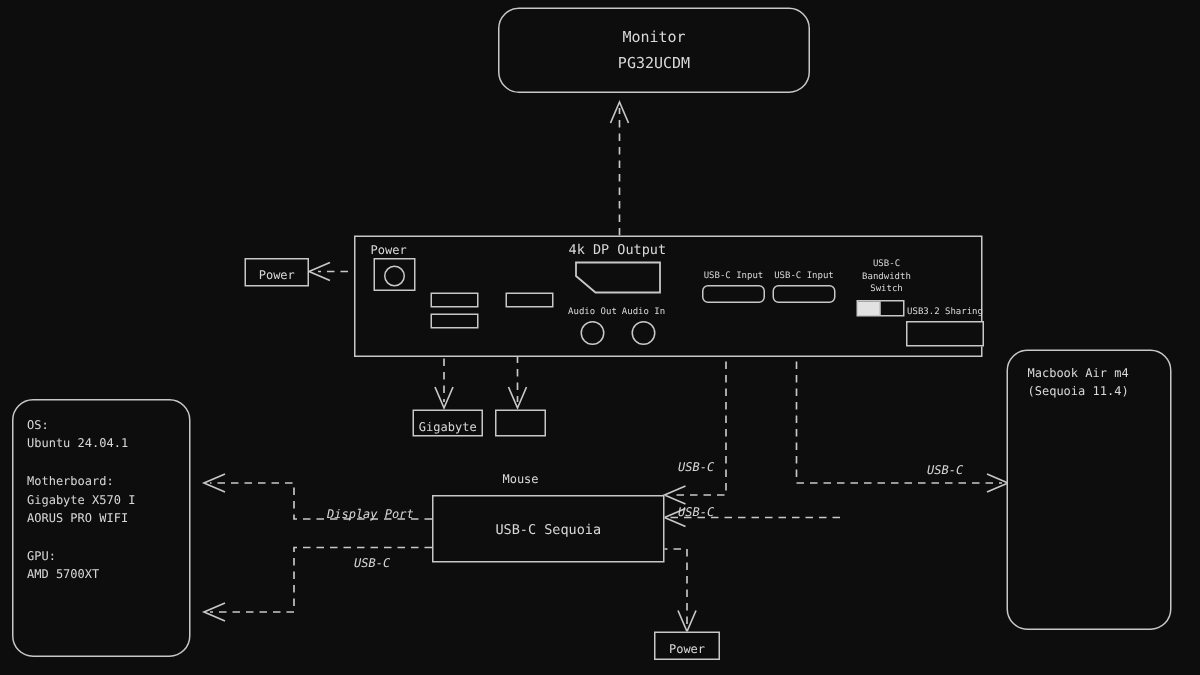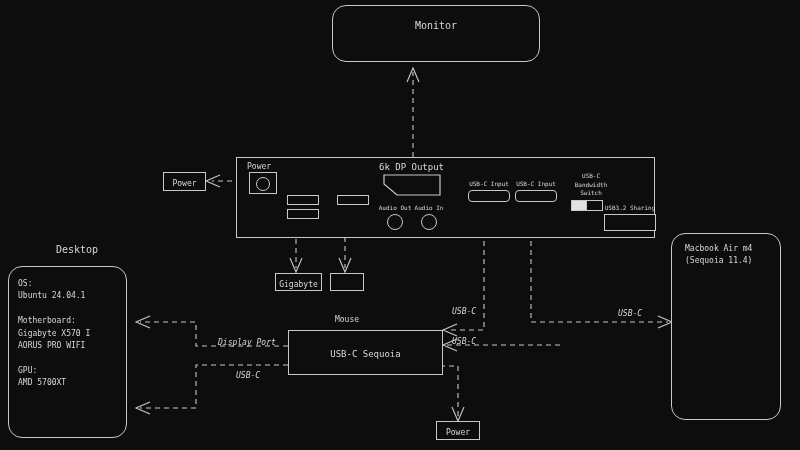--- a/index.html
+++ b/index.html
@@ -127,34 +127,35 @@
     <path class="dash" d="M 288 365 L 196 365 L 196 408 L 140 408"></path>
     <path class="arrowhead" d="M 150 402 L 136 408 L 150 414"></path>
 
     <path class="dash" d="M 440 366 L 458 366 L 458 417"></path>
     <path class="arrowhead" d="M 452 407 L 458 421 L 464 407"></path>
 
   </svg>
 
   <div class="node rounded" style="left:332px; top:5px; width:208px; height:57px;">
     <div class="cap mono-lg" style="left:0; top:13px; width:100%;">Monitor</div>
+    <div class="cap mono-lg" style="left:0; top:30px; width:100%;">PG32UCDM</div>
   </div>
 
   <div class="node" style="left:236px; top:157px; width:419px; height:81px;">
 
     <div class="cap mono-sm" style="left:10px; top:3px; width:50px; text-align:left;">Power</div>
     <div class="port" style="left:12px; top:14px; width:28px; height:22px;">
       <div class="port-round" style="left:6px; top:4px; width:14px; height:14px;"></div>
     </div>
 
     <div class="port" style="left:50px; top:37px; width:32px; height:10px;"></div>
     <div class="port" style="left:50px; top:51px; width:32px; height:10px;"></div>
     <div class="port" style="left:100px; top:37px; width:32px; height:10px;"></div>
 
-    <div class="cap mono-md" style="left:142px; top:3px; width:130px; text-align:left;">6k DP Output</div>
+    <div class="cap mono-md" style="left:142px; top:3px; width:130px; text-align:left;">4k DP Output</div>
     <svg style="position:absolute; left:146px; top:16px; width:58px; height:22px;" viewBox="0 0 58 22">
       <path d="M 1 1 L 57 1 L 57 21 L 14 21 L 1 10 Z" fill="none" stroke="#c8c8c8" stroke-width="1.2"></path>
     </svg>
 
     <div class="cap mono-xs" style="left:138px; top:46px; width:40px;">Audio Out</div>
     <div class="port-round" style="left:150px; top:56px; width:16px; height:16px;"></div>
     <div class="cap mono-xs" style="left:172px; top:46px; width:40px;">Audio In</div>
     <div class="port-round" style="left:184px; top:56px; width:16px; height:16px;"></div>
 
     <div class="cap mono-xs" style="left:222px; top:22px; width:60px;">USB-C Input</div>
@@ -179,21 +180,20 @@
   </div>
 
   <div class="node" style="left:275px; top:273px; width:47px; height:18px;">
     <div class="cap mono-sm" style="left:0; top:5px; width:100%;">Gigabyte</div>
   </div>
 
   <div class="node" style="left:330px; top:273px; width:34px; height:18px;">
     <div class="cap mono-sm" style="left:0; top:5px; width:100%;margin-top:35px;">Mouse</div>
   </div>
 
-  <div class="cap mono-lg" style="left:22px; top:243px; width:110px;">Desktop</div>
   <div class="node rounded" style="left:8px; top:266px; width:119px; height:172px;">
     <div class="boxtext mono-sm" style="left:9px; top:11px;">OS:
 Ubuntu 24.04.1
 
 Motherboard:
 Gigabyte X570 I
 AORUS PRO WIFI
 
 GPU:
 AMD 5700XT</div>

